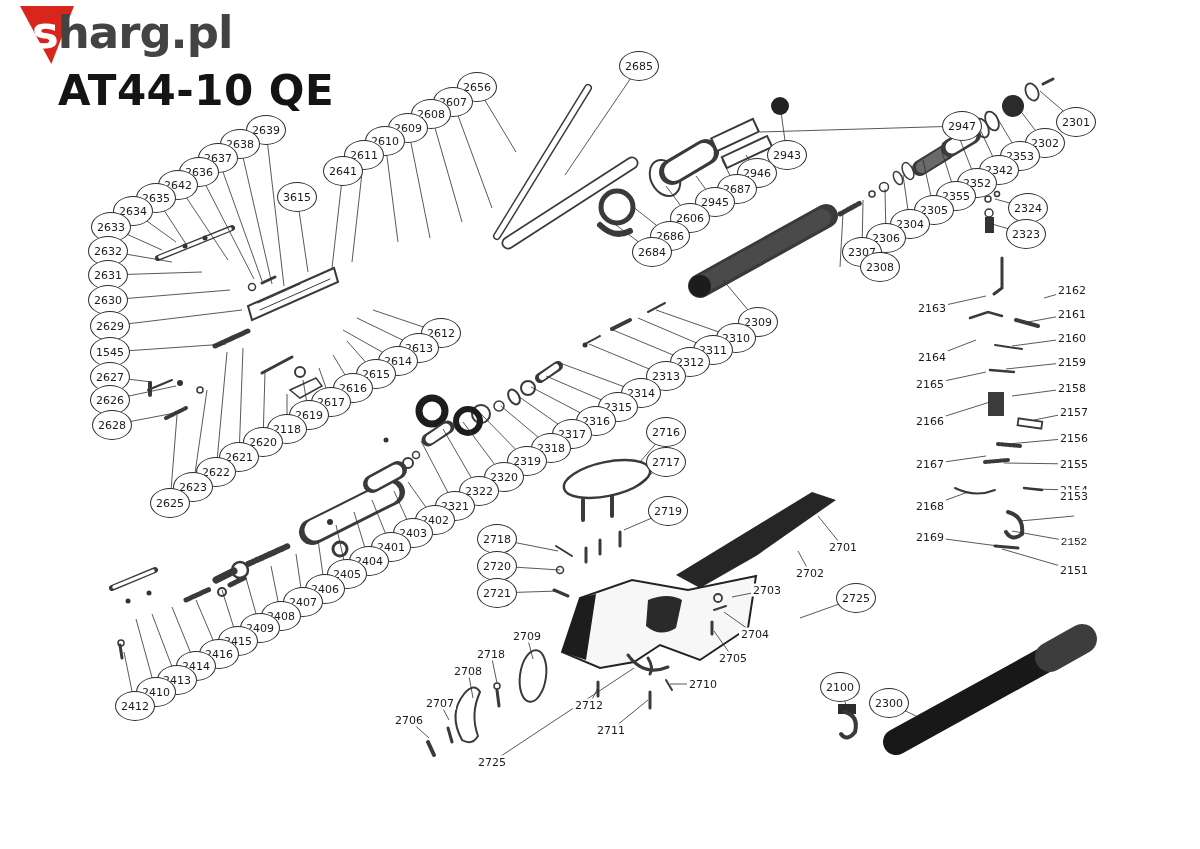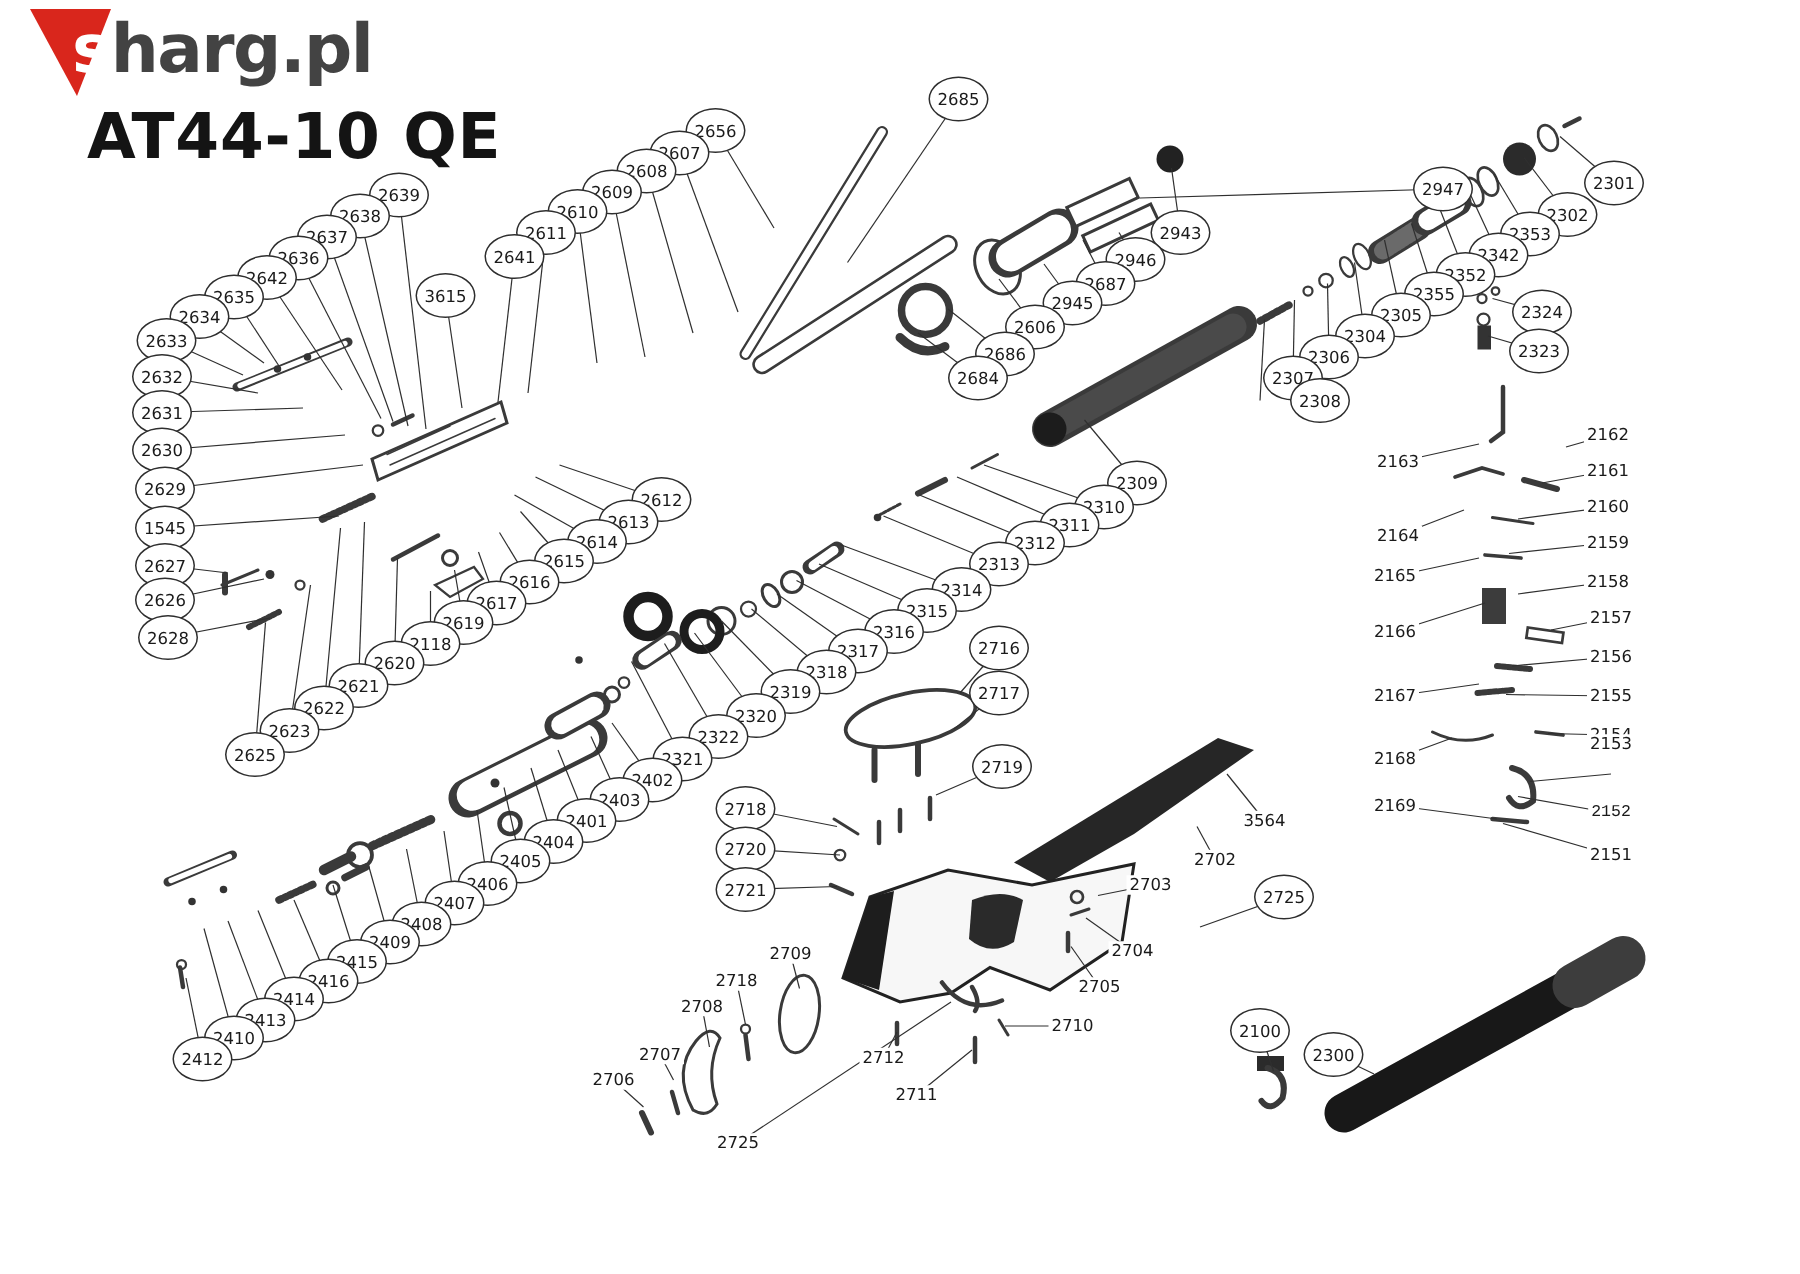--- a/index.html
+++ b/index.html
@@ -4,21 +4,21 @@
 <style>
   html,body{margin:0;padding:0;}
   body{width:1200px;height:849px;background:#ffffff;overflow:hidden;
        font-family:"DejaVu Sans","Liberation Sans",sans-serif;}
   #stage{position:relative;width:1200px;height:849px;background:#fff;}
 
   
   .logo{position:absolute;left:20px;top:4px;width:260px;height:62px;}
   .logo-flag{position:absolute;left:0;top:2px;width:54px;height:58px;
              background:#d9261c;clip-path:polygon(0 0,100% 0,58% 100%);}
-  .logo-text{position:absolute;left:28px;top:0;font-weight:bold;font-size:45px;
+  .logo-text{position:absolute;left:12px;top:0;font-weight:bold;font-size:45px;
              letter-spacing:-1px;color:#434343;line-height:58px;}
   .logo-text .s{color:#ffffff;}
   .model-title{position:absolute;left:58px;top:66px;font-size:42px;font-weight:600;
                color:#141414;letter-spacing:0.5px;}
 
   
   #diagram-svg{position:absolute;left:0;top:0;}
   #callout-layer{position:absolute;left:0;top:0;width:1200px;height:849px;}
   .callout{position:absolute;transform:translate(-50%,-50%);width:38px;height:28px;
            border:1.3px solid #2e2e2e;border-radius:50%;background:#fff;
@@ -434,29 +434,29 @@
       <div class="part-label" style="left: 1072px; top: 338px;">2160</div>
       <div class="part-label" style="left: 1072px; top: 362px;">2159</div>
       <div class="part-label" style="left: 1072px; top: 388px;">2158</div>
       <div class="part-label" style="left: 1074px; top: 412px;">2157</div>
       <div class="part-label" style="left: 1074px; top: 438px;">2156</div>
       <div class="part-label" style="left: 1074px; top: 464px;">2155</div>
       <div class="part-label" style="left: 1074px; top: 490px;">2154</div>
       <div class="part-label" style="left: 1074px; top: 496px;">2153</div>
       <div class="part-label" style="left: 1074px; top: 542px; font-family: Liberation Mono, monospace;">2152</div>
       <div class="part-label" style="left: 1074px; top: 570px;">2151</div>
-      <div class="part-label" style="left: 843px; top: 547px;">3564</div>
+      <div class="part-label" style="left: 843px; top: 547px;">2701</div>
       <div class="part-label" style="left: 810px; top: 573px;">2702</div>
       <div class="part-label" style="left: 767px; top: 590px;">2703</div>
       <div class="part-label" style="left: 755px; top: 634px;">2704</div>
       <div class="part-label" style="left: 733px; top: 658px;">2705</div>
       <div class="part-label" style="left: 527px; top: 636px;">2709</div>
       <div class="part-label" style="left: 491px; top: 654px;">2718</div>
       <div class="part-label" style="left: 468px; top: 671px;">2708</div>
       <div class="part-label" style="left: 440px; top: 703px;">2707</div>
       <div class="part-label" style="left: 409px; top: 720px;">2706</div>
       <div class="part-label" style="left: 589px; top: 705px;">2712</div>
       <div class="part-label" style="left: 611px; top: 730px;">2711</div>
-      <div class="part-label" style="left: 703px; top: 684px; margin-left: 12px;">2710</div>
+      <div class="part-label" style="left: 703px; top: 684px;">2710</div>
       <div class="part-label" style="left: 492px; top: 762px;">2725</div>
     </div>
 
 </div>
 
 </body></html>

